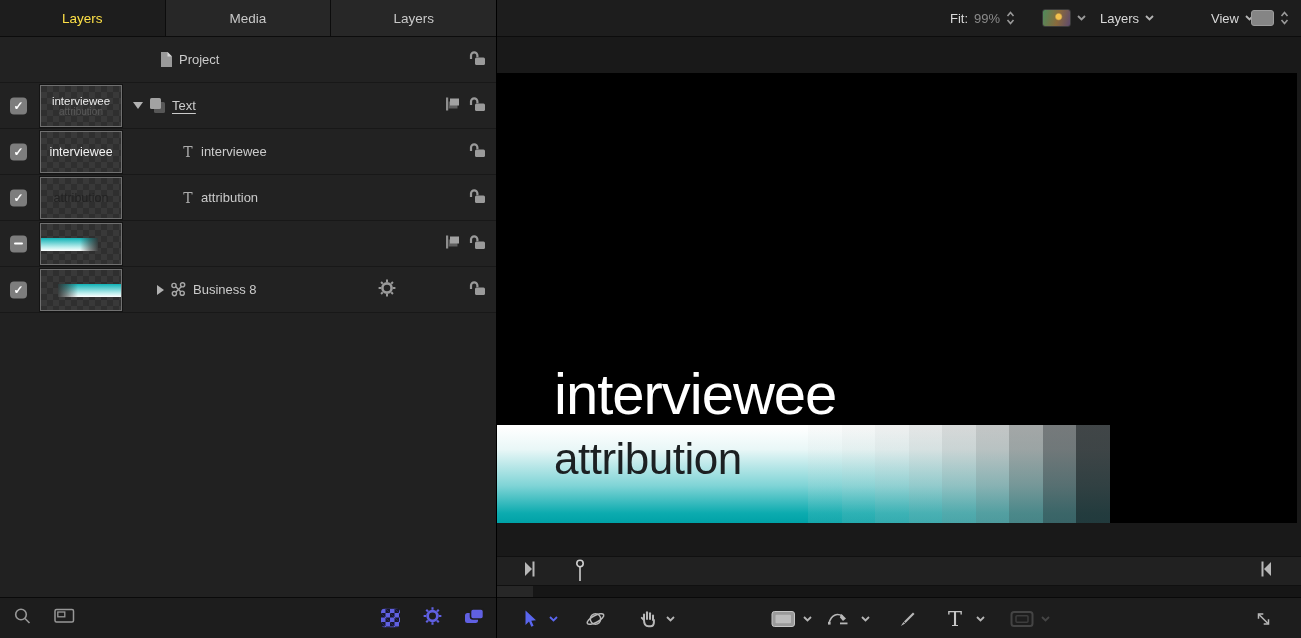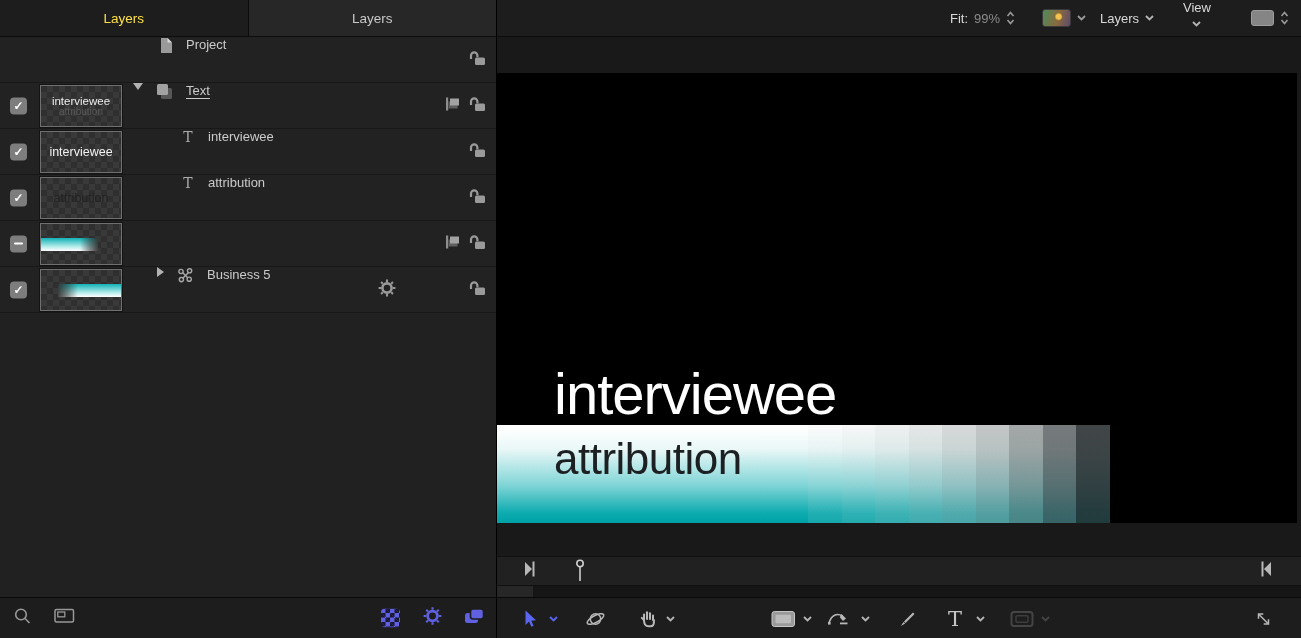--- a/index.html
+++ b/index.html
@@ -37,21 +37,21 @@
   .hbar{position:absolute;top:14px;height:13px;background:linear-gradient(180deg,#10b2b6 0%,#bdeeed 70%,#ffffff 100%);}
   .hbar.lt{left:0;width:57px;}
   .hbar.lt::after{content:"";position:absolute;right:0;top:0;bottom:0;width:18px;
                   background:linear-gradient(90deg,rgba(47,47,47,0) 0%,rgba(47,47,47,.55) 55%,rgba(47,47,47,.92) 100%);}
   .hbar.bz{left:17px;right:0;}
   .hbar.bz::after{content:"";position:absolute;left:0;top:0;bottom:0;width:20px;
                   background:linear-gradient(270deg,rgba(47,47,47,0) 0%,rgba(47,47,47,.55) 55%,rgba(47,47,47,.92) 100%);}
   .vblock{position:absolute;left:28px;top:1px;bottom:1px;width:27px;
           background:linear-gradient(180deg,#0cb0b4 0%,#8fdedd 55%,#ffffff 100%);}
 
-  .rcontent{position:absolute;left:121px;top:0;bottom:0;display:flex;gap:13px;}
+  .rcontent{position:absolute;left:121px;top:0;bottom:0;display:flex;align-items:center;gap:6px;}
   .disc{width:0;height:0;flex:none;}
   .disc.down{border-left:5.5px solid transparent;border-right:5.5px solid transparent;border-top:7px solid #b2b2b2;}
   .disc.right{border-top:5.5px solid transparent;border-bottom:5.5px solid transparent;border-left:7px solid #b2b2b2;}
   .lbl{font-size:13px;color:#cbcbcb;white-space:nowrap;}
   .lbl.under{text-decoration:underline;text-underline-offset:3px;}
   .lbl.dim{color:#6d6d6d;}
   .ticon{font-family:"DejaVu Serif",serif;font-size:14px;color:#ababab;width:14px;text-align:center;}
   .ticon::before{content:"T";}
   .icn{flex:none;display:inline-flex;}
 
@@ -108,20 +108,21 @@
 </style>
 </head>
 <body>
 
 <div class="window">
 
   <div class="left-panel">
 
     <div class="tabbar">
       <div class="tab selected">Layers</div>
+      <div class="tab">Media</div>
       <div class="tab">Layers</div>
     </div>
 
     <div class="rows">
 
       <div class="row">
         <div class="rcontent" style="left:157px;">
           <span class="icn">
             <svg width="16" height="17" viewBox="0 0 16 17">
                 <path d="M4 1 h6.5 L15 5.5 V16 H4 Z" fill="#9a9a9a"></path>
@@ -238,21 +239,21 @@
                 <g stroke="#a8a8a8" stroke-width="1.4" fill="#222">
                   <line x1="4.5" y1="4.5" x2="12.5" y2="12.5"></line>
                   <line x1="12.5" y1="4.5" x2="4.5" y2="12.5"></line>
                   <circle cx="4" cy="4.5" r="2.1"></circle>
                   <circle cx="12.6" cy="3.8" r="2.1"></circle>
                   <circle cx="4.4" cy="12.6" r="2.1"></circle>
                   <circle cx="12.2" cy="12.2" r="2.1"></circle>
                 </g>
               </svg>
           </span>
-          <span class="lbl">Business 5</span>
+          <span class="lbl">Business 8</span>
         </div>
         <span class="rowgear">
           <svg width="18" height="18" viewBox="0 0 18 18">
               <g stroke="#9a9a9a" stroke-width="2">
                 <line x1="15" y1="9" x2="17.4" y2="9"></line>
                 <line x1="13.24" y1="13.24" x2="14.94" y2="14.94"></line>
                 <line x1="9" y1="15" x2="9" y2="17.4"></line>
                 <line x1="4.76" y1="13.24" x2="3.06" y2="14.94"></line>
                 <line x1="3" y1="9" x2="0.6" y2="9"></line>
                 <line x1="4.76" y1="4.76" x2="3.06" y2="3.06"></line>
@@ -327,21 +328,21 @@
         <svg width="9" height="6" viewBox="0 0 9 6">
             <path d="M1 1 L4.5 4.5 L8 1" stroke="#9a9a9a" stroke-width="1.8" fill="none"></path>
           </svg>
       </span>
       <span class="ct-group" style="left:603px;">
         <span>Layers</span>
         <svg width="9" height="6" viewBox="0 0 9 6">
             <path d="M1 1 L4.5 4.5 L8 1" stroke="#b5b5b5" stroke-width="1.8" fill="none"></path>
           </svg>
       </span>
-      <span class="ct-group" style="left:686px;flex-direction:column;">
+      <span class="ct-group" style="left:714px;">
         <span>View</span>
         <svg width="9" height="6" viewBox="0 0 9 6">
             <path d="M1 1 L4.5 4.5 L8 1" stroke="#b5b5b5" stroke-width="1.8" fill="none"></path>
           </svg>
       </span>
       <span class="ct-group" style="left:754px;">
         <span class="graysquare"></span>
         <svg width="9" height="16" viewBox="0 0 9 16">
             <g stroke="#9a9a9a" stroke-width="1.6" fill="none">
               <path d="M1.5 6 L4.5 2.5 L7.5 6"></path>

